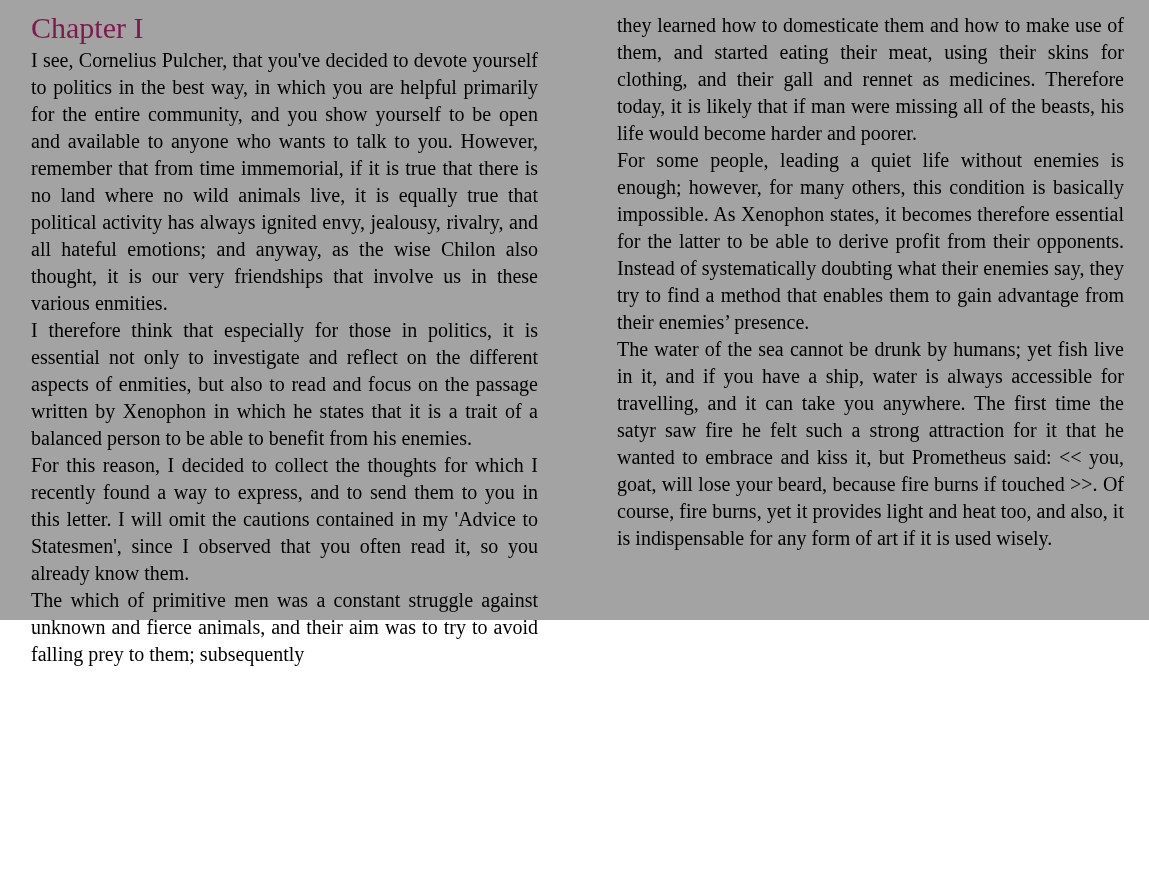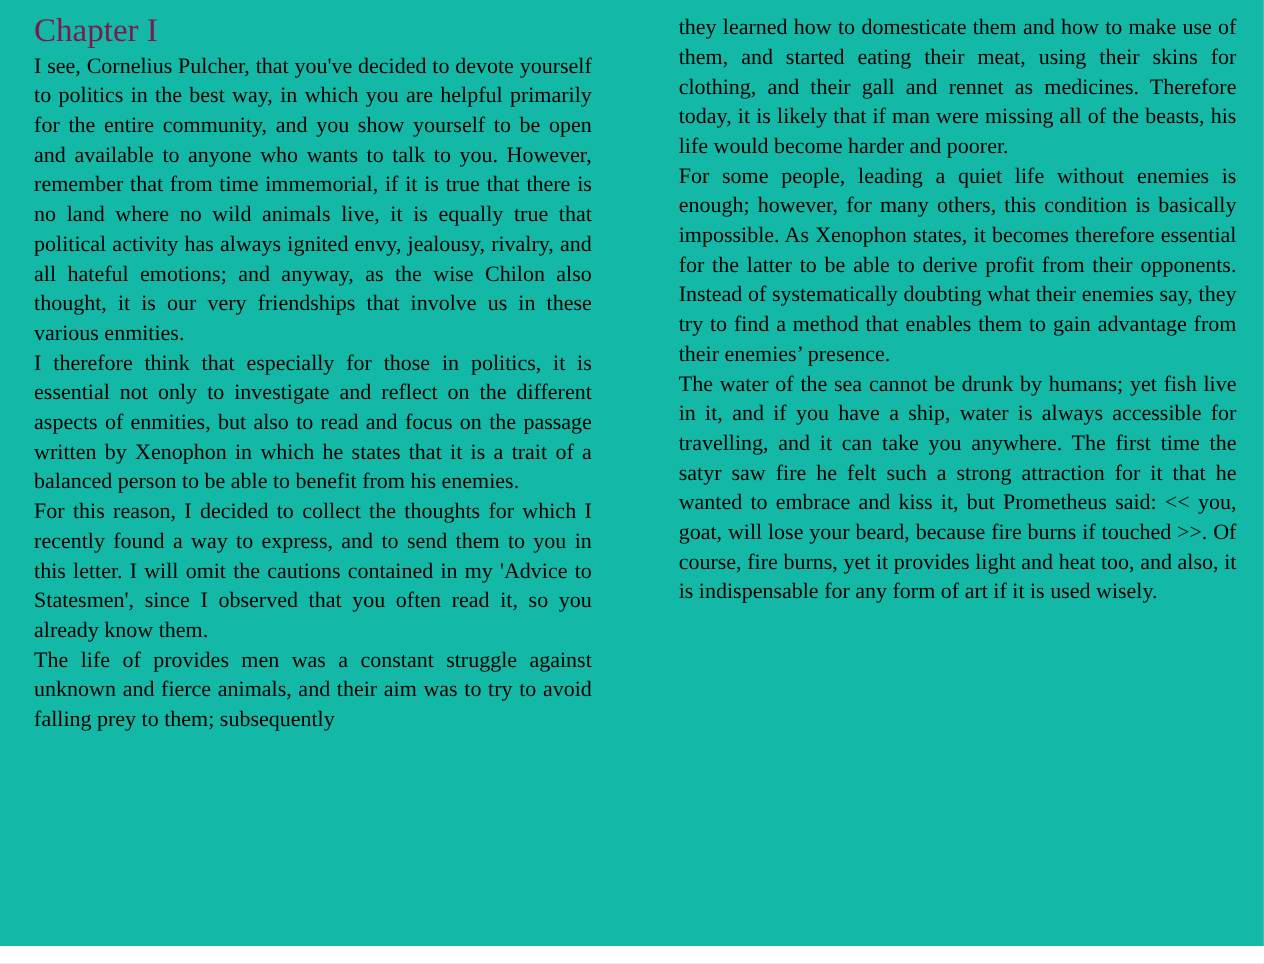--- a/index.html
+++ b/index.html
@@ -7,22 +7,22 @@
     padding: 0;
     background: #ffffff;
     width: 1149px;
     height: 876px;
     overflow: hidden;
     font-family: "Liberation Serif", "DejaVu Serif", serif;
   }
   .page {
     position: relative;
     width: 1149px;
-    height: 860px;
-    background: #14b8a6;
+    height: 620px;
+    background: #a3a3a3;
   }
   .col {
     position: absolute;
     top: 0;
     width: 507px;
   }
   .col-left  { left: 31px; }
   .col-right { left: 617px; padding-top: 12px; }
   .chapter-heading {
     margin: 0;
@@ -48,21 +48,21 @@
 </head>
 <body>
 
 <div class="page">
 
   <div class="col col-left">
     <h1 class="chapter-heading">Chapter I</h1>
     <p class="body-text-start">I see, Cornelius Pulcher, that you've decided to devote yourself to politics in the best way, in which you are helpful primarily for the entire community, and you show yourself to be open and available to anyone who wants to talk to you. However, remember that from time immemorial, if it is true that there is no land where no wild animals live, it is equally true that political activity has always ignited envy, jealousy, rivalry, and all hateful emotions; and anyway, as the wise Chilon also thought, it is our very friendships that involve us in these various enmities.</p>
     <p>I therefore think that especially for those in politics, it is essential not only to investigate and reflect on the different aspects of enmities, but also to read and focus on the passage written by Xenophon in which he states that it is a trait of a balanced person to be able to benefit from his enemies.</p>
     <p>For this reason, I decided to collect the thoughts for which I recently found a way to express, and to send them to you in this letter. I will omit the cautions contained in my 'Advice to Statesmen', since I observed that you often read it, so you already know them.</p>
-    <p>The life of provides men was a constant struggle against unknown and fierce animals, and their aim was to try to avoid falling prey to them; subsequently</p>
+    <p>The which of primitive men was a constant struggle against unknown and fierce animals, and their aim was to try to avoid falling prey to them; subsequently</p>
   </div>
 
   <div class="col col-right">
     <p>they learned how to domesticate them and how to make use of them, and started eating their meat, using their skins for clothing, and their gall and rennet as medicines. Therefore today, it is likely that if man were missing all of the beasts, his life would become harder and poorer.</p>
     <p>For some people, leading a quiet life without enemies is enough; however, for many others, this condition is basically impossible. As Xenophon states, it becomes therefore essential for the latter to be able to derive profit from their opponents. Instead of systematically doubting what their enemies say, they try to find a method that enables them to gain advantage from their enemies’ presence.</p>
     <p>The water of the sea cannot be drunk by humans; yet fish live in it, and if you have a ship, water is always accessible for travelling, and it can take you anywhere. The first time the satyr saw fire he felt such a strong attraction for it that he wanted to embrace and kiss it, but Prometheus said: &lt;&lt; you, goat, will lose your beard, because fire burns if touched &gt;&gt;. Of course, fire burns, yet it provides light and heat too, and also, it is indispensable for any form of art if it is used wisely.</p>
   </div>
 
 </div>
 

